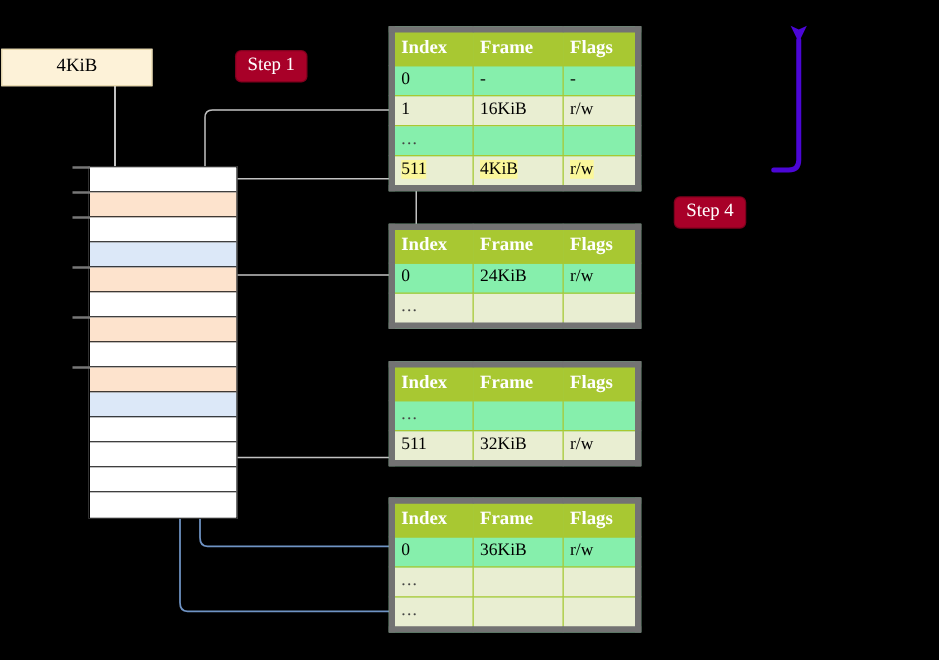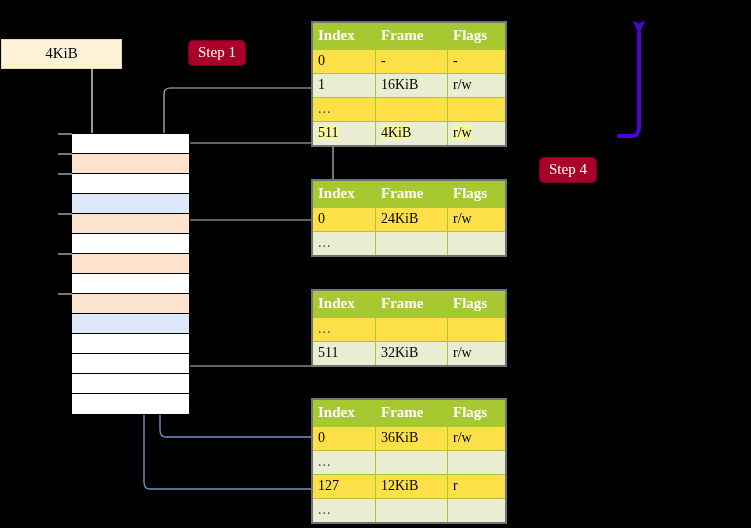--- a/index.html
+++ b/index.html
@@ -13,22 +13,22 @@
          font-family:"Liberation Serif", serif;}
   .badge.red{background:#a80028;box-shadow:0 0 0 1px #7e001d;}
   .badge.blue{background:#6a0ff0;color:#e9e2ff;border-radius:2px;}
 
   
   .memlabel{position:absolute;background:#fdf2d8;border:1px solid #e8d9ae;
             font-size:15px;text-align:center;line-height:1;
             padding:6px 0 7px;color:#000;}
 
   
-  .ptable{position:absolute;border-collapse:collapse;background:#fde047;
-          border:2px solid #737373;font-size:14px;}
+  .ptable{position:absolute;border-collapse:collapse;background:#86efac;
+          border:5px solid #737373;font-size:14px;}
   .ptable td,.ptable th{border:1px solid #a8c832;padding:3px 5px 4px;
           text-align:left;font-weight:normal;height:15px;vertical-align:middle;}
   .ptable th{background:#a8c832;color:#fff;font-weight:bold;font-size:15px;
           border-color:#a8c832;padding:4px 5px 5px;}
   .ptable td.c1{width:52px;}
   .ptable td.c2{width:61px;}
   .ptable td.c3{width:47px;}
   .ptable tr.alt td{background:#e9eed2;}
   .ptable tr.hl td{background:#e9eed2;}
   .ptable tr.hl td span.mark{background:#fbf79a;}
@@ -211,25 +211,20 @@
         <tr>
           <td class="c1">0</td>
           <td class="c2">36KiB</td>
           <td class="c3">r/w</td>
         </tr>
         <tr class="alt">
           <td class="c1 dots">...</td>
           <td class="c2"></td>
           <td class="c3"></td>
         </tr>
-        <tr>
-          <td class="c1">127</td>
-          <td class="c2">12KiB</td>
-          <td class="c3">r</td>
-        </tr>
         <tr class="alt">
           <td class="c1 dots">...</td>
           <td class="c2"></td>
           <td class="c3"></td>
         </tr>
       </tbody>
   </table>
 
 </div>
 

